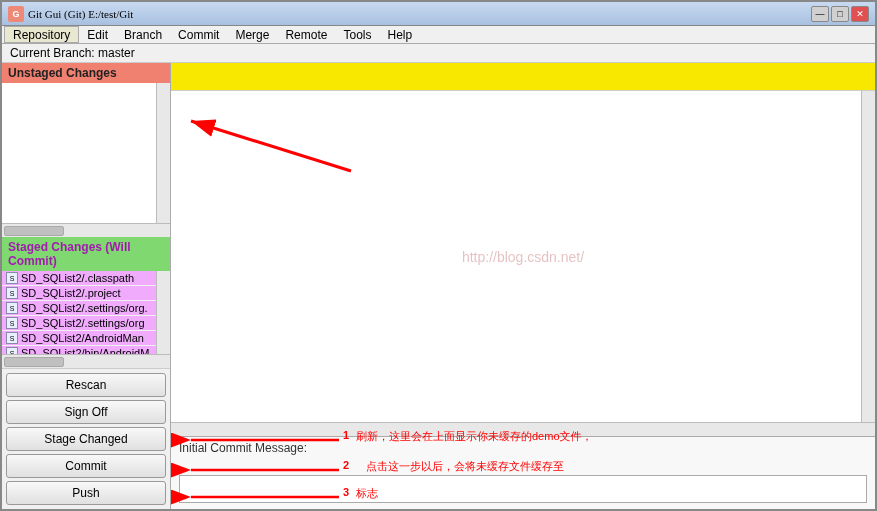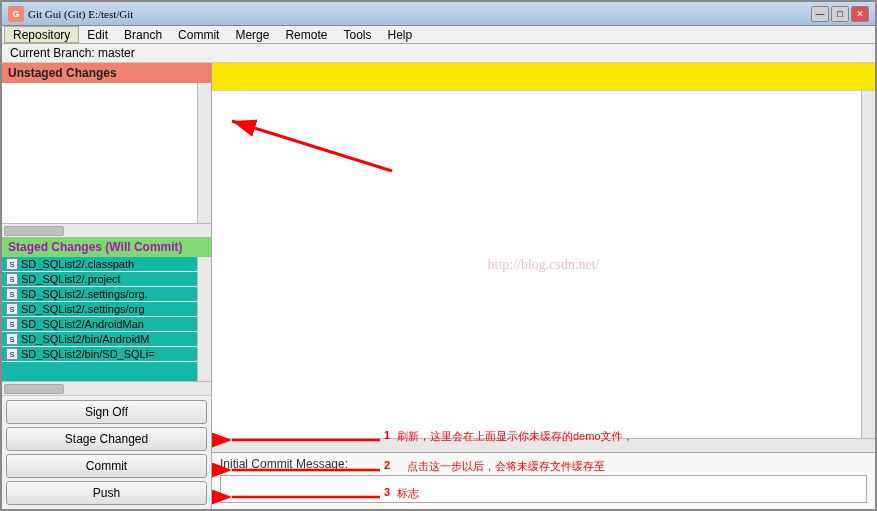--- a/index.html
+++ b/index.html
@@ -80,21 +80,21 @@
       padding: 2px 8px;
       font-size: 12px;
       border-bottom: 1px solid #ccc;
     }
     .main-content {
       display: flex;
       flex: 1;
       overflow: hidden;
     }
     .left-panel {
-      width: 210px;
+      width: 169px;
       display: flex;
       flex-direction: column;
       border-right: 1px solid #aaa;
       background: #fff;
     }
     .unstaged-header {
       background: #f08070;
       padding: 3px 6px;
       font-size: 12px;
       font-weight: bold;
@@ -125,21 +125,21 @@
     .staged-header {
       background: #80d870;
       padding: 3px 6px;
       font-size: 12px;
       font-weight: bold;
       color: #a21caf;
     }
     .staged-list {
       flex: 1;
       overflow-y: auto;
-      background: #14b8a6;
+      background: #f0abfc;
     }
     .staged-item {
       display: flex;
       align-items: center;
       padding: 1px 4px;
       font-size: 11px;
       border-bottom: 1px solid #f0f0f0;
       gap: 3px;
     }
     .file-icon {
@@ -204,21 +204,21 @@
     }
     .commit-section {
       border-top: 1px solid #aaa;
       background: #f8f8f8;
       padding: 4px 8px;
     }
     .commit-header-row {
       display: flex;
       align-items: center;
       gap: 20px;
-      margin-bottom: 4px;
+      margin-bottom: 20px;
     }
     .commit-label {
       font-size: 12px;
       color: #333;
     }
     .radio-group {
       display: flex;
       gap: 12px;
       margin-left: auto;
     }
@@ -237,21 +237,20 @@
     }
     .watermark {
       position: absolute;
       color: rgba(200,100,100,0.4);
       font-size: 13px;
       top: 50%;
       left: 50%;
       transform: translate(-50%, -50%);
       pointer-events: none;
       white-space: nowrap;
-      font-family: Liberation Serif, serif;
     }
   </style>
 </head>
 <body>
 
 <div class="window">
 
   <div class="title-bar">
     <div class="title-bar-left">
       <div class="title-icon">
@@ -322,20 +321,21 @@
           <div class="staged-item">
             <div class="file-icon">S</div>
             <span class="staged-item-text">SD_SQList2/bin/SD_SQLi=</span>
           </div>
       </div>
       <div class="scrollbar-h">
         <div class="scrollbar-thumb-h"></div>
       </div>
 
       <div class="buttons-area">
+        <button class="action-btn">Rescan</button>
         <button class="action-btn">Sign Off</button>
         <button class="action-btn">Stage Changed</button>
         <button class="action-btn">Commit</button>
         <button class="action-btn">Push</button>
       </div>
     </div>
 
     <div class="right-panel">
       <div class="diff-yellow-bar"></div>
       <div class="diff-area" style="flex:1; position:relative;">

